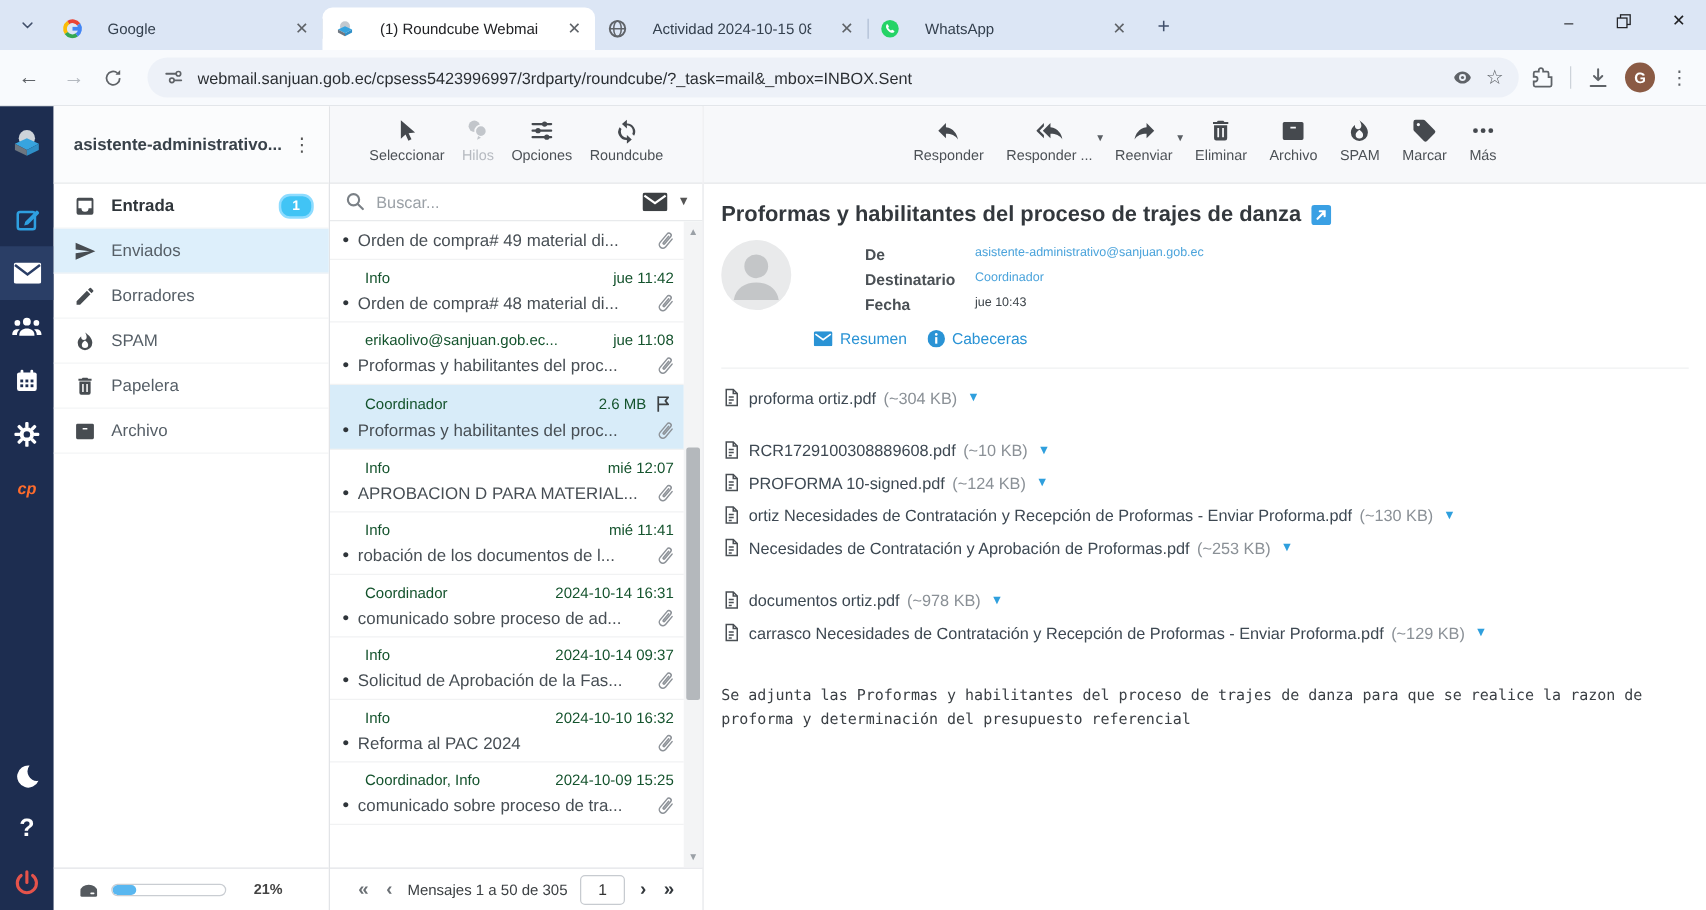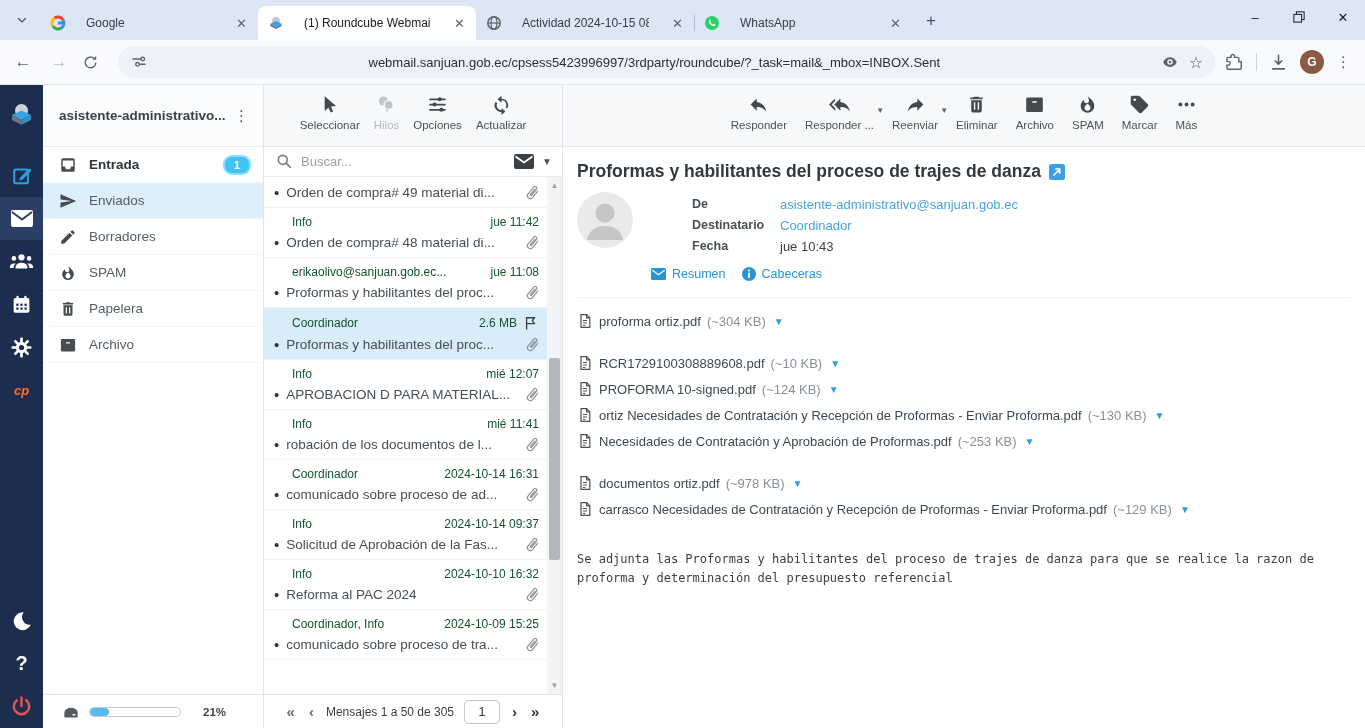--- a/index.html
+++ b/index.html
@@ -16,21 +16,21 @@
   .tab-close { font-size:13px; color:#5f6368; padding:0 3px; }
   .newtab { width:26px; height:26px; margin:0 0 6px 6px; display:flex; align-items:center; justify-content:center; font-size:17px; color:#41506b; }
   .wincontrols { position:absolute; right:0; top:0; height:34px; display:flex; align-items:center; gap:0; }
   .winbtn { width:44px; height:34px; display:flex; align-items:center; justify-content:center; color:#202124; font-size:13px; }
   .favicon { width:16px; height:16px; flex:0 0 16px; }
 
   .urlbar { height:45px; background:#f8fafd; display:flex; align-items:center; padding:0 10px; gap:10px; border-bottom:1px solid #e3e6ea; }
   .navbtn { font-size:17px; color:#5f6368; width:26px; text-align:center; }
   .navbtn.fwd { color:#b4b9c0; }
   .omnibox { flex:1; height:32px; background:#edf1f8; border-radius:16px; display:flex; align-items:center; padding:0 12px; gap:10px; }
-  .urltext { flex:1; font-size:13px; color:#2b2f33; white-space:nowrap; overflow:hidden;text-align:center; }
+  .urltext { flex:1; font-size:13px; color:#2b2f33; white-space:nowrap; overflow:hidden; }
   .omniicon { width:18px; height:18px; color:#5f6368; }
   .chromeicons { display:flex; align-items:center; gap:12px; padding-right:4px; }
   .vsep { width:1px; height:18px; background:#cdd3da; }
   .gavatar { width:24px; height:24px; border-radius:50%; background:#8a5a44; color:#fff; font-size:12px; font-weight:700; display:flex; align-items:center; justify-content:center; }
   .kebab { color:#5f6368; font-size:15px; letter-spacing:0; }
 
   
   .app { flex:1; display:flex; min-height:0; }
 
   
@@ -97,21 +97,21 @@
   .mtoolbar { height:62px; background:#f7f8fa; border-bottom:1px solid #e6e8ea; display:flex; align-items:flex-start; justify-content:center; gap:18px; padding-top:9px; }
   .mailbody { flex:1; overflow:hidden; padding:12px 14px; }
   .subject-row { display:flex; align-items:center; gap:8px; padding:2px 0 10px; }
   .subject { font-size:17.5px; font-weight:700; color:#33383d; }
   .extlink { width:16px; height:16px; }
   .head-wrap { display:flex; gap:18px; }
   .avatar { width:56px; height:56px; border-radius:50%; background:#e9eaeb; overflow:hidden; flex:0 0 56px; }
   .hrows { padding-top:2px; }
   .hrow { display:flex; font-size:12.5px; padding:3px 0; }
   .hlabel { width:88px; color:#4a5055; font-weight:700;margin-left:41px; }
-  .hval { color:#3c4349; font-size:13px; }
+  .hval { color:#3c4349; font-size:10px; }
   .hval.link { color:#4aa3db; }
   .hactions { display:flex; gap:16px; padding:10px 0 2px; }
   .haction { display:flex; align-items:center; gap:6px; font-size:12.5px; color:#2a93d5; }
   .attachments { margin-top:14px; border-top:1px solid #f0f1f2; padding-top:10px; }
   .att-row { display:flex; gap:26px; padding:5px 0;flex-direction:column; }
   .att { display:flex; align-items:center; gap:6px; font-size:13px; color:#3d4852; white-space:nowrap; }
   .att-name { color:#3d4852; }
   .att-size { color:#8a9096; }
   .att-caret { color:#2f9fdd; font-size:10px; margin-left:2px; }
   .pdf-i { width:16px; height:16px; flex:0 0 16px; color:#4a4f54; }
@@ -406,21 +406,21 @@
                 <circle cx="8.5" cy="12" r="2.4"></circle>
                 <circle cx="16.5" cy="18" r="2.4"></circle>
               </g>
             </svg>
           <span>Opciones</span>
         </div>
         <div class="tbtn">
           <svg class="ticon" viewBox="0 0 24 24" fill="currentColor">
               <path d="M12 5.5V2L7.5 6 12 10V7a5.5 5.5 0 0 1 5.5 5.5c0 .9-.2 1.8-.6 2.5l1.7 1.7A7.5 7.5 0 0 0 12 5.5zm0 13A5.5 5.5 0 0 1 6.5 13c0-.9.2-1.8.6-2.5L5.4 8.8A7.5 7.5 0 0 0 12 20.5V24l4.5-4L12 16z"></path>
             </svg>
-          <span>Actualizar</span>
+          <span>Roundcube</span>
         </div>
       </div>
 
       <div class="searchrow">
         <svg width="17" height="17" viewBox="0 0 20 20">
             <circle cx="8" cy="8" r="5.3" fill="none" stroke="#7a8086" stroke-width="2"></circle>
             <path d="M12.2 12.2l4.6 4.6" stroke="#7a8086" stroke-width="2" stroke-linecap="round"></path>
           </svg>
         <input class="search-input" placeholder="Buscar..." style="">
         <svg class="scope-env" viewBox="0 0 20 15">

